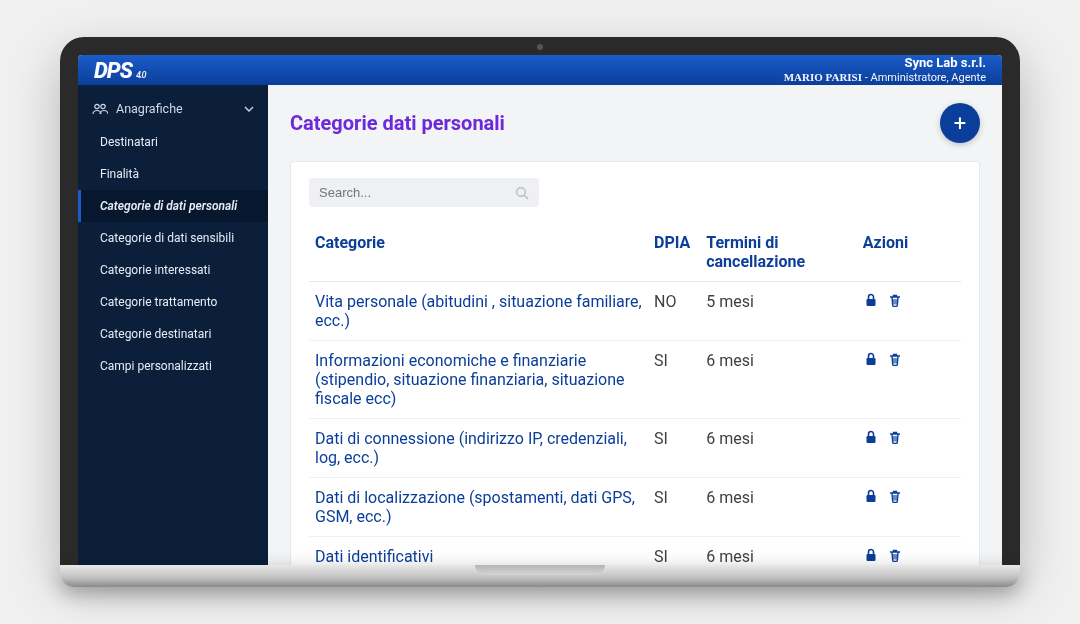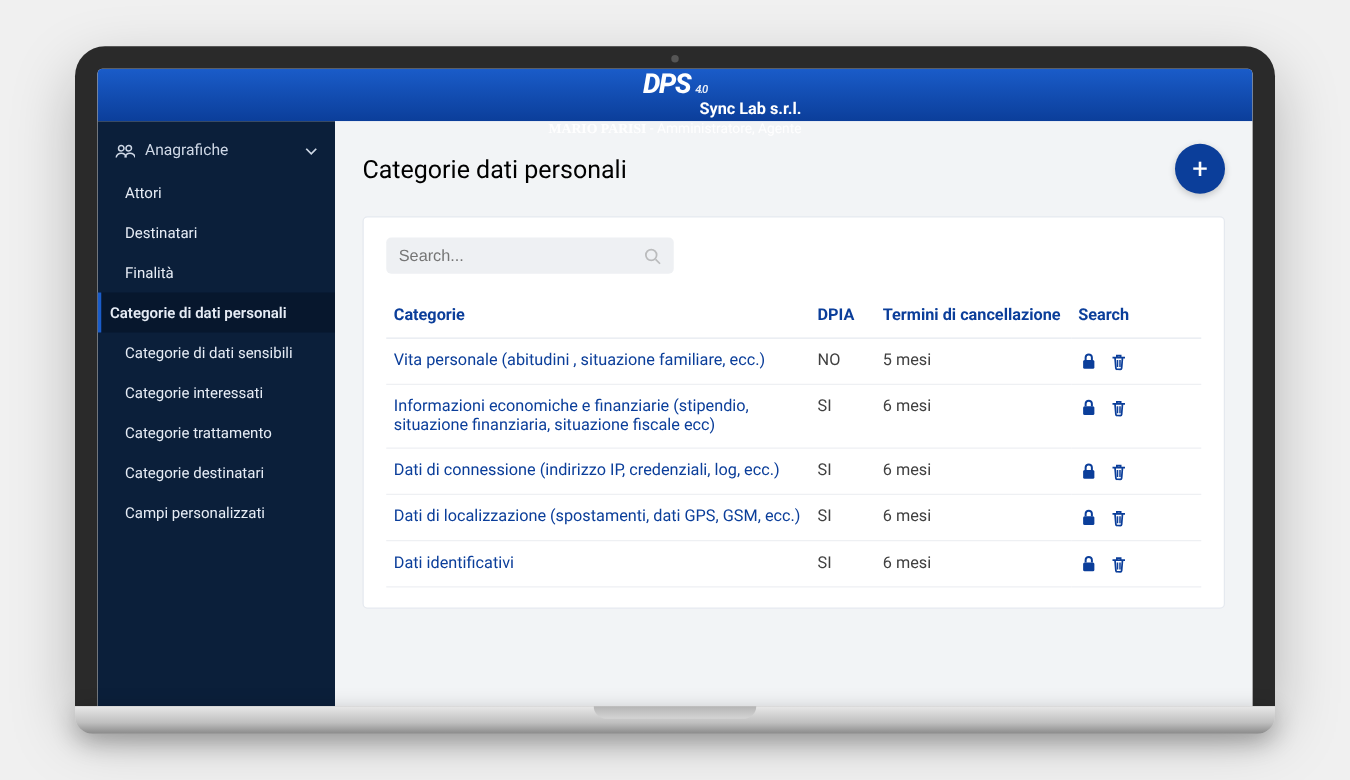--- a/index.html
+++ b/index.html
@@ -48,29 +48,28 @@
   }
   .camera {
     width: 6px; height: 6px; border-radius: 50%;
     background: #555;
     position: absolute;
     top: 7px; left: 50%;
     transform: translateX(-50%);
   }
   
   .topbar {
-    height: 42px;
+    height: 30px;
     background: linear-gradient(#1a5cc9, #0b3e9a);
     color: #fff;
     display: flex;
     align-items: center;
     justify-content: space-between;
     padding: 0 16px;
     font-size: 12px;
-    flex-direction: column;
   }
   .logo {
     display: flex; align-items: baseline; gap: 4px;
     font-weight: 800; font-style: italic; font-size: 22px;
     letter-spacing: -1px;
   }
   .logo-sub { font-size: 9px; font-weight: 600; opacity: .9; }
   .topbar-right { text-align: right; line-height: 1.25; }
   .company { font-weight: 700; font-size: 13px; }
   .user-line { font-size: 11px; opacity: .95; }
@@ -98,38 +97,39 @@
   .side-section .chev { margin-left: auto; }
   .side-item {
     padding: 9px 14px 9px 22px;
     color: #e6ecf5;
     cursor: pointer;
     font-size: 12px;
   }
   .side-item.active {
     background: #07172d;
     border-left: 3px solid #1a5cc9;
-    padding-left: 7px;
+    padding-left: 19px;
     font-weight: 600;
+    font-style: italic;
   }
   
   .main {
     flex: 1;
     background: #f2f4f6;
     padding: 18px 22px;
     overflow-y: auto;
   }
   .page-head {
     display: flex; align-items: center; justify-content: space-between;
     margin-bottom: 18px;
   }
   .page-title {
-    color: #000000;
+    color: #6d28d9;
     font-size: 20px;
-    font-weight: 400;
+    font-weight: 700;
   }
   .fab {
     width: 40px; height: 40px; border-radius: 50%;
     background: #0b3e9a; color: #fff; font-size: 22px;
     display: flex; align-items: center; justify-content: center;
     cursor: pointer; box-shadow: 0 2px 6px rgba(0,0,0,0.2);
   }
   .card {
     background: #fff;
     border: 1px solid #e5e9ef;
@@ -142,21 +142,21 @@
     border-radius: 4px;
     display: flex; align-items: center;
     padding: 7px 10px;
     margin-bottom: 18px;
   }
   .search-wrap input {
     flex: 1; border: none; background: transparent;
     font-size: 13px; color: #555; outline: none;
   }
   .search-wrap svg { opacity: .5; }
-  table { width: 100%; border-collapse: collapse; font-size: 13px; }
+  table { width: 100%; border-collapse: collapse; font-size: 16px; }
   th {
     text-align: left; color: #0b3e9a; font-weight: 700;
     padding: 8px 6px 10px; border-bottom: 1px solid #e5e9ef;
     vertical-align: top;
   }
   td {
     padding: 10px 6px;
     border-bottom: 1px solid #eef0f3;
     color: #404040;
     vertical-align: top;
@@ -202,21 +202,20 @@
               <circle cx="11" cy="3.5" r="2.2" stroke="#cfd8e6" stroke-width="1.2"></circle>
               <path d="M1 11c0-2 2-3.5 4-3.5s4 1.5 4 3.5" stroke="#cfd8e6" stroke-width="1.2"></path>
               <path d="M8 11c0-2 2-3.5 4-3.5s4 1.5 4 3.5" stroke="#cfd8e6" stroke-width="1.2"></path>
             </svg>
             <span>Anagrafiche</span>
             <svg class="chev" width="10" height="6" viewBox="0 0 10 6">
                 <path d="M1 1l4 4 4-4" stroke="#cfd8e6" stroke-width="1.4" fill="none"></path>
               </svg>
           </div>
           <div id="side-items">
-              <div class="side-item"><span>Attori</span></div>
               <div class="side-item"><span>Destinatari</span></div>
               <div class="side-item"><span>Finalità</span></div>
               <div class="side-item active"><span>Categorie di dati personali</span></div>
               <div class="side-item"><span>Categorie di dati sensibili</span></div>
               <div class="side-item"><span>Categorie interessati</span></div>
               <div class="side-item"><span>Categorie trattamento</span></div>
               <div class="side-item"><span>Categorie destinatari</span></div>
               <div class="side-item"><span>Campi personalizzati</span></div>
             </div>
         </nav>
@@ -237,21 +236,21 @@
                   <line x1="9.5" y1="9.5" x2="13" y2="13" stroke="#888" stroke-width="1.4"></line>
                 </svg>
             </div>
 
             <table>
               <thead>
                 <tr>
                   <th class="col-cat">Categorie</th>
                   <th class="col-dpia">DPIA</th>
                   <th class="col-term">Termini di cancellazione</th>
-                  <th class="col-act">Search</th>
+                  <th class="col-act">Azioni</th>
                 </tr>
               </thead>
               <tbody id="tbody">
                   <tr>
                     <td class="linkish col-cat">Vita personale (abitudini , situazione familiare, ecc.)</td>
                     <td class="col-dpia">NO</td>
                     <td class="col-term">5 mesi</td>
                     <td class="col-act">
                       <div class="actions">
                         <span class="icon-btn">

